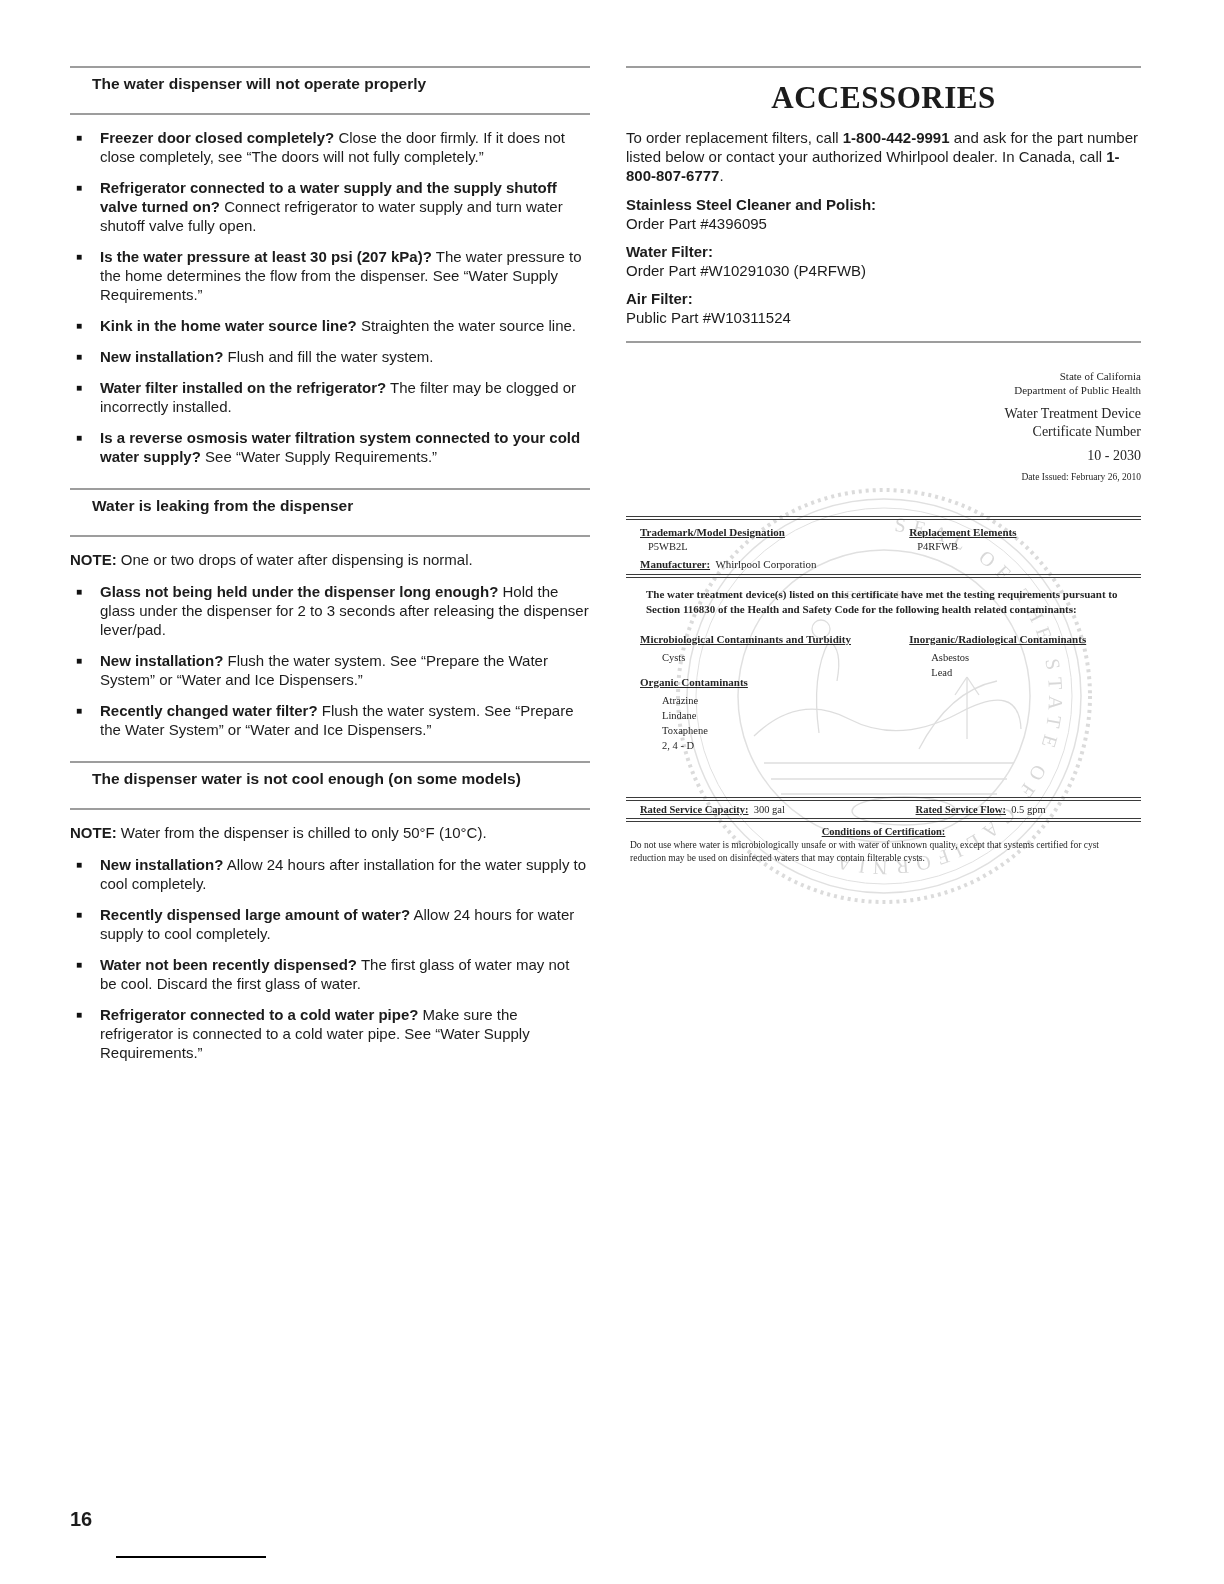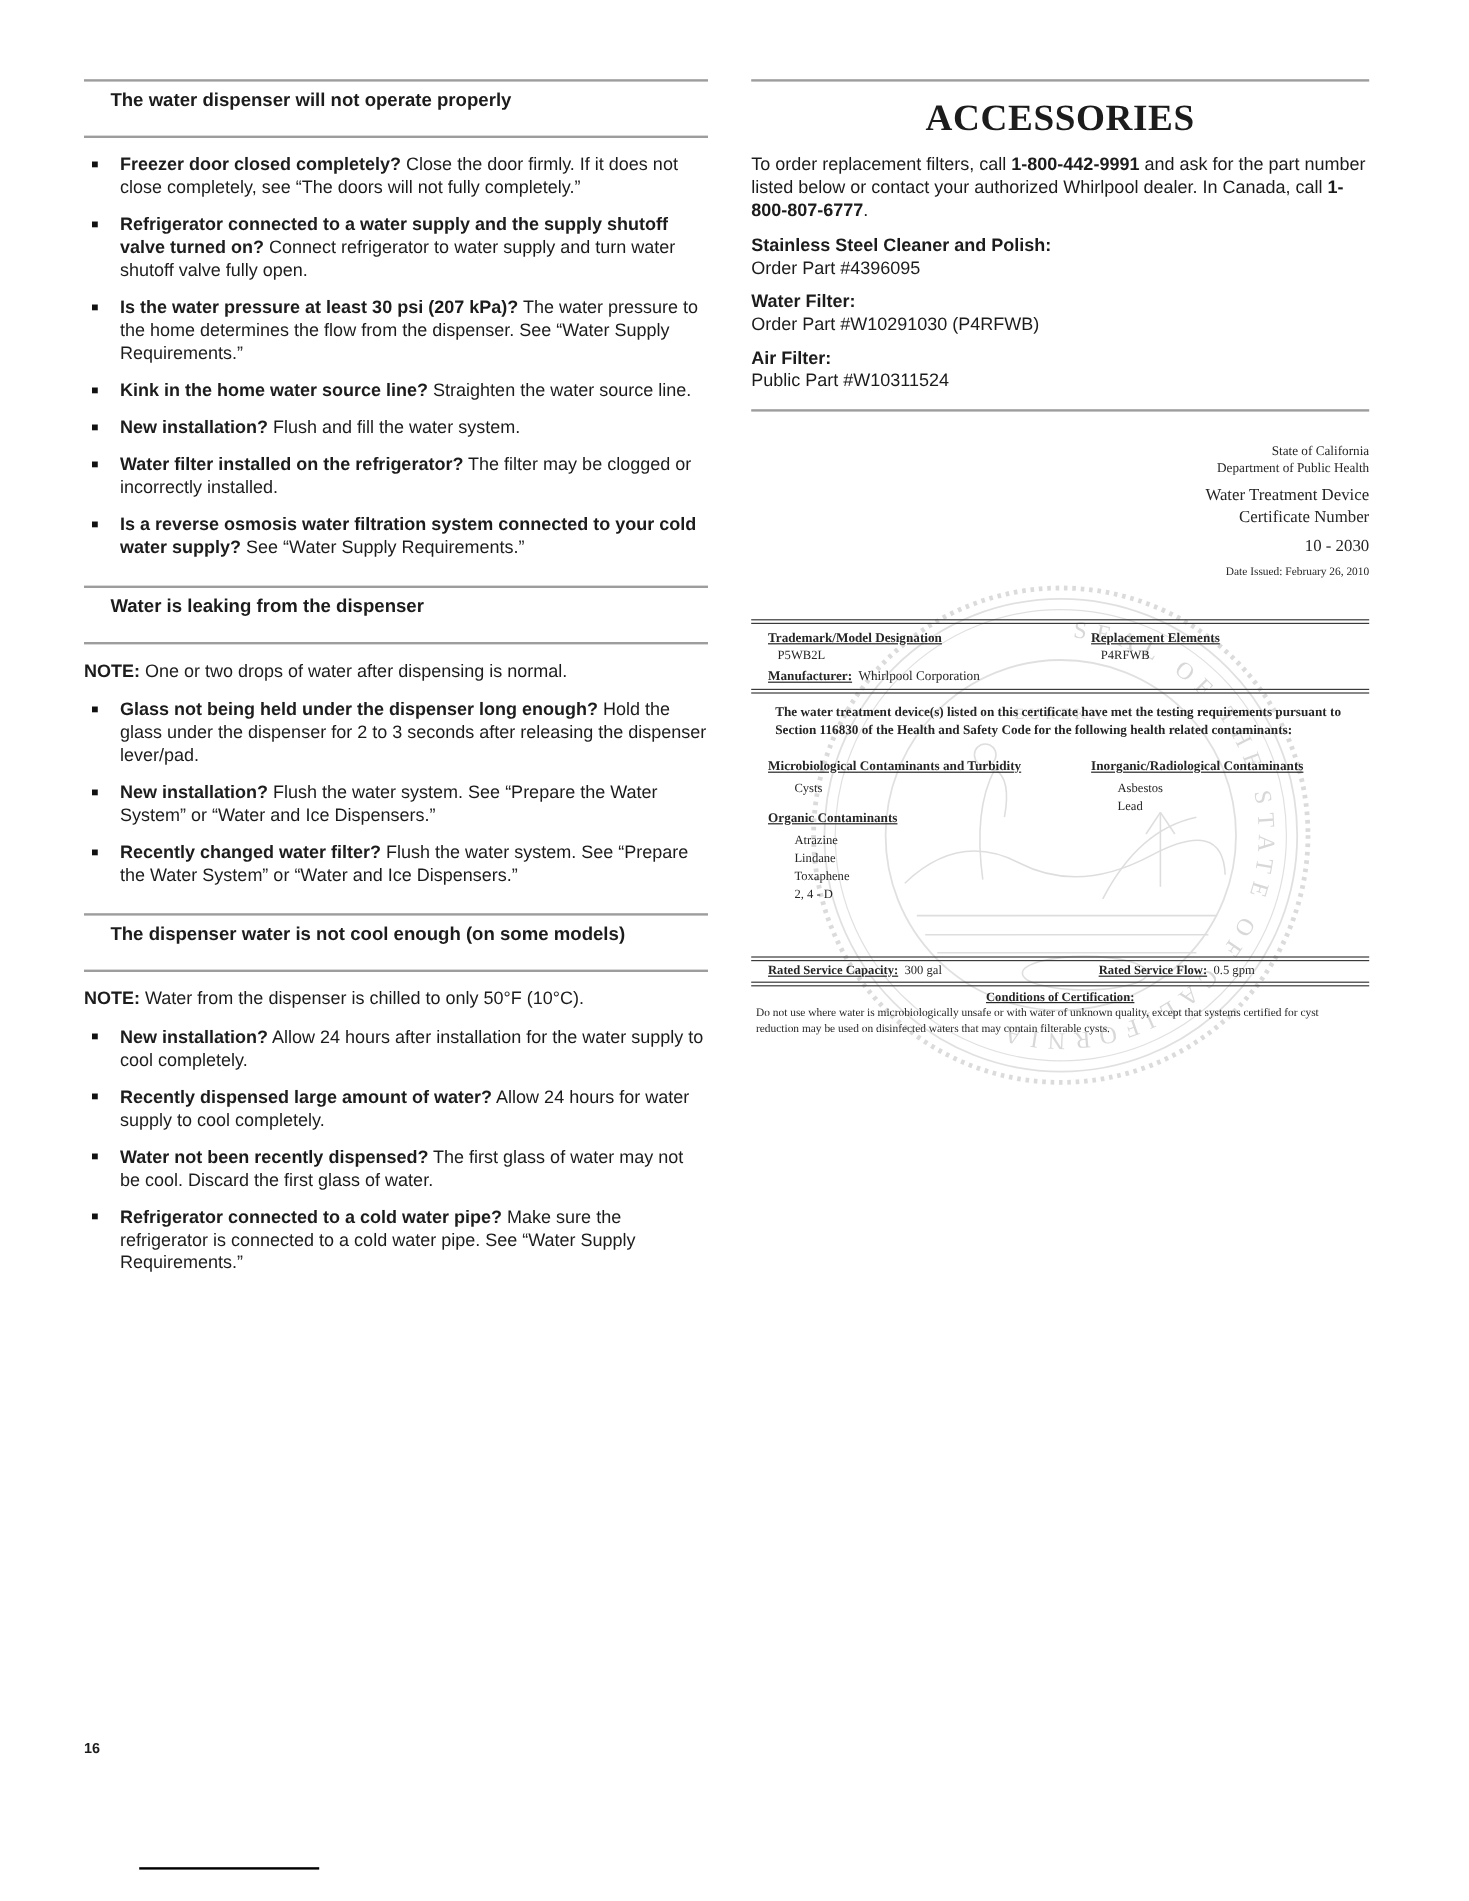--- a/index.html
+++ b/index.html
@@ -81,22 +81,22 @@
   }
   .contam-items { font-size: 10.5px; line-height: 15px; padding-left: 22px; margin: 3px 0 10px 0; }
   .rated-row { display: flex; padding: 3px 0 3px 14px; font-size: 10.5px; }
   .rated-row .lbl { font-weight: bold; text-decoration: underline; }
   .rated-l { width: 55%; }
   .rated-r { width: 45%; }
   .cond-h { text-align: center; font-weight: bold; text-decoration: underline; font-size: 10.5px; margin-top: 4px; }
   .cond-t { font-size: 9.5px; line-height: 12.5px; margin-top: 2px; padding: 0 4px; }
 
   .page-number {
-    position: absolute; left: 70px; top: 1450px;
-    font-size: 12px; font-weight: bold;
+    position: absolute; left: 70px; top: 1508px;
+    font-size: 20px; font-weight: bold;
   }
   .footer-line {
     position: absolute; left: 116px; top: 1556px;
     width: 150px; border-top: 2px solid #000;
   }
 </style>
 </head>
 <body>
 
 <div class="columns">

